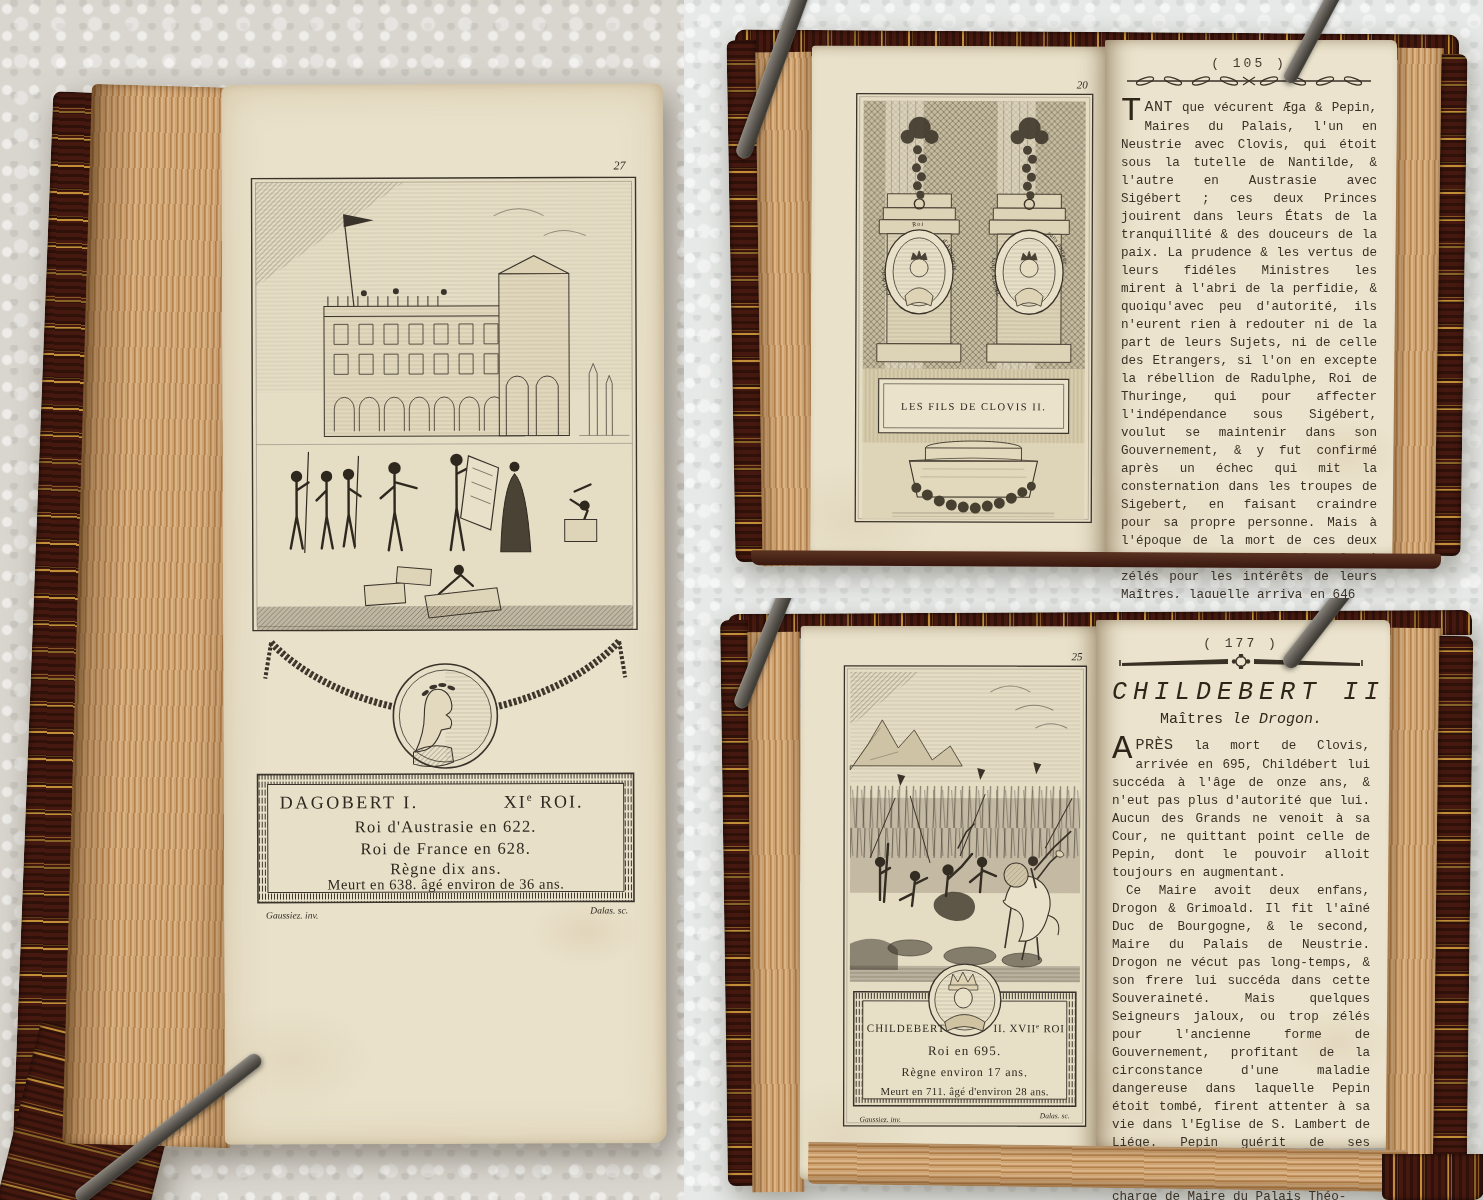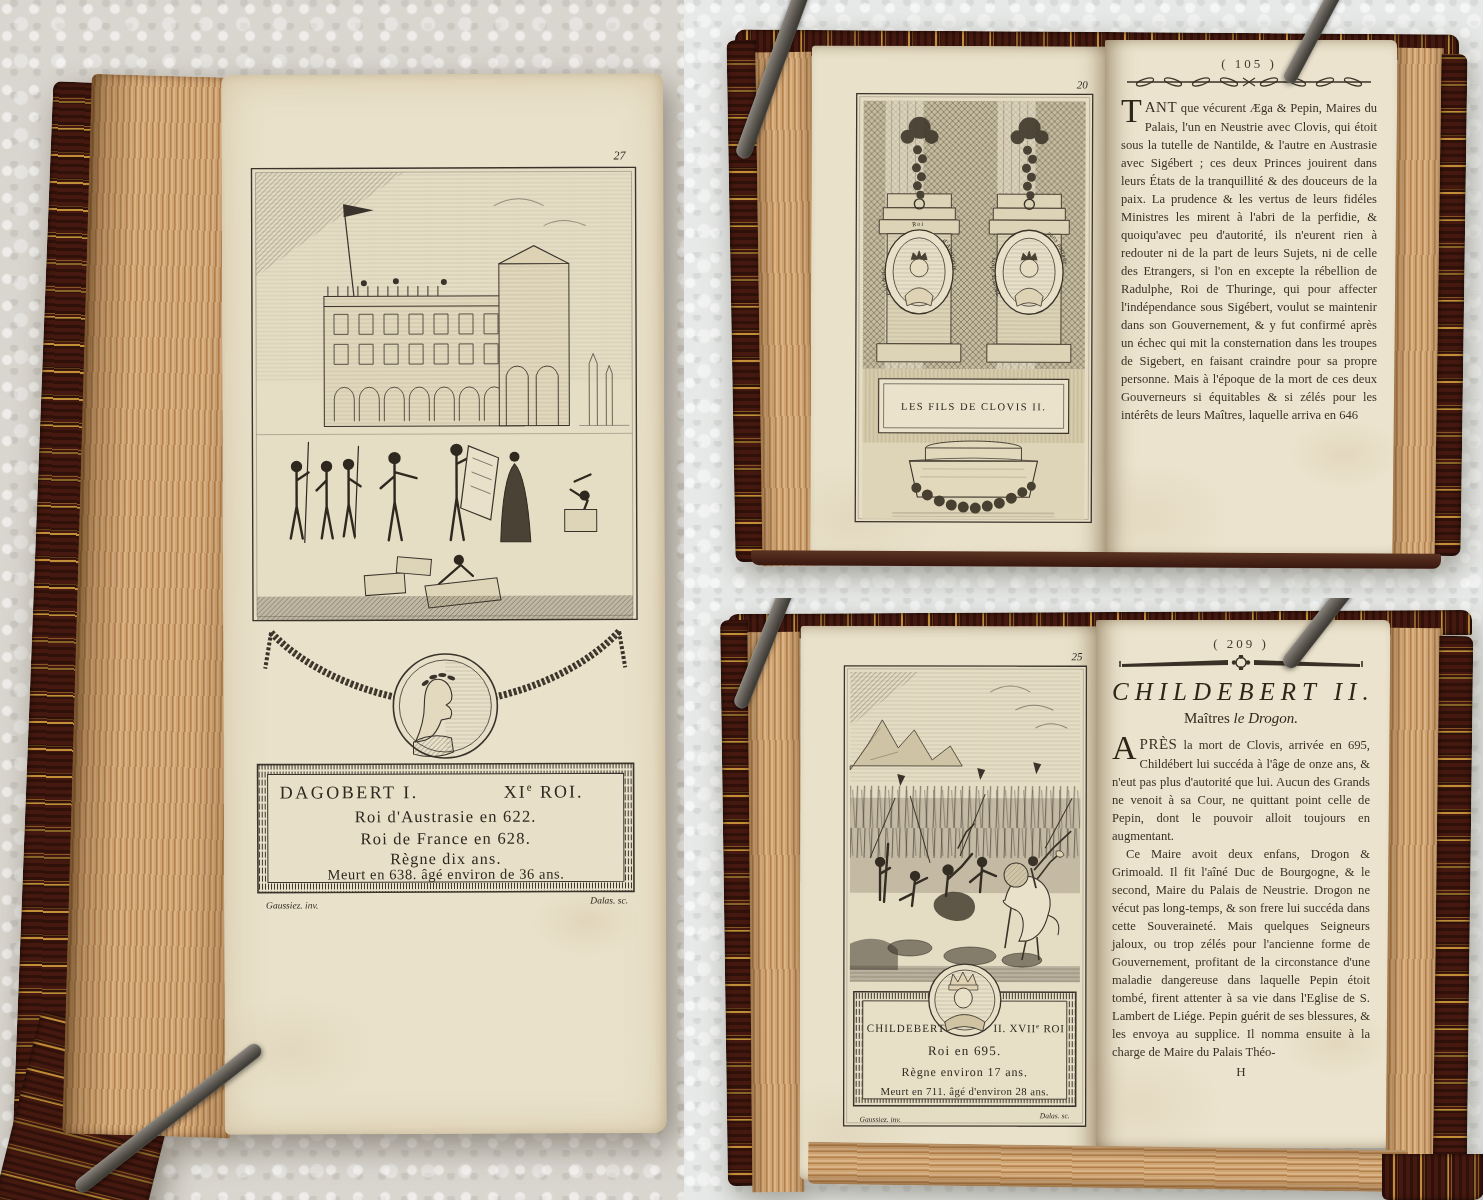--- a/index.html
+++ b/index.html
@@ -40,42 +40,42 @@
       radial-gradient(ellipse 80px 50px at 82% 80%, rgba(160,118,60,.10), transparent 70%),
       radial-gradient(ellipse 120px 80px at 15% 92%, rgba(150,110,58,.08), transparent 70%),
       #e9e1ca;}
   .gutter-r{box-shadow:inset -18px 0 22px -12px rgba(90,64,30,.55), inset 0 8px 12px -8px rgba(90,64,30,.35), inset 0 -8px 12px -8px rgba(90,64,30,.35);}
   .gutter-l{box-shadow:inset 18px 0 22px -12px rgba(90,64,30,.55), inset 0 8px 12px -8px rgba(90,64,30,.35), inset 0 -8px 12px -8px rgba(90,64,30,.35);}
   .rod{position:absolute;border-radius:9px;
     background:linear-gradient(90deg,#8a867e,#5a564f 55%,#36332e);
     box-shadow:0 2px 5px rgba(0,0,0,.45), inset 0 0 2px rgba(255,255,255,.25);}
   .rod-h{background:linear-gradient(180deg,#8a867e,#5a564f 55%,#36332e);}
   
-  .textpage-inner{position:absolute;inset:0;padding:14px 20px 0 16px;color:#3a3126;}
+  .textpage-inner{position:absolute;inset:0;padding:14px 20px 0 16px;color:#3a3126;font-family:Liberation Mono, monospace;}
   .folio{text-align:center;font-size:13px;letter-spacing:3px;color:#453b2d;margin:2px 0 3px;}
   .rulewrap{text-align:center;margin:0 0 4px;}
   .chap{font-style:italic;font-weight:normal;text-align:center;font-size:25px;
         letter-spacing:6px;margin:2px 0 8px;color:#2e2619;white-space:nowrap;}
   .subhead{text-align:center;font-size:15px;margin:-4px 0 7px;color:#33291d;}
   .bodytxt p{margin:0;text-align:justify;font-size:12.6px;line-height:1.43;}
   .bodytxt p.indent{text-indent:14px;}
   .dropcap{float:left;font-size:34px;line-height:26px;padding:1px 3px 0 0;color:#2e2619;}
   .lead{font-size:15px;letter-spacing:.5px;}
   .catchword{text-align:center;font-size:13px;margin-top:3px;}
   
   svg text{font-family:"Liberation Serif",serif;fill:#2e2820;}
   .pageno{font-style:italic;}
 </style>
 </head>
 <body>
 
 <div id="canvas">
 
   <div class="panel styro-a" style="left:0;top:0;width:684px;height:1200px;">
-    <div class="abs" style="left:25px;top:74px;width:645px;height:1070px;filter:drop-shadow(8px 12px 16px rgba(70,60,45,.5));">
+    <div class="abs" style="left:25px;top:84px;width:645px;height:1070px;filter:drop-shadow(8px 12px 16px rgba(70,60,45,.5));">
       <div class="abs leather-v" style="left:8px;top:8px;width:58px;height:1058px;transform:rotate(2.2deg);border-radius:8px;"></div>
       <div class="abs leather-v" style="left:-14px;top:950px;width:150px;height:235px;transform:rotate(14deg);border-radius:6px;"></div>
       <div class="abs fore-v" style="left:52px;top:2px;width:168px;height:1060px;transform:rotate(1.6deg);border-radius:6px 0 0 6px;box-shadow:inset 6px 0 10px rgba(60,30,5,.45);"></div>
       <div class="abs page" style="left:198px;top:0;width:442px;height:1060px;transform:rotate(-0.2deg);border-radius:10px 8px 14px 6px;box-shadow:inset 0 0 40px rgba(150,110,55,.25), inset -4px 0 10px rgba(120,85,40,.2);">
 
         <svg class="abs" style="left:22px;top:72px;" width="400" height="772" viewBox="0 0 400 772">
           <defs>
             <pattern id="d-h" width="4" height="4" patternUnits="userSpaceOnUse">
                 <path d="M0,1 H4" stroke="#5a5143" stroke-width="0.6" opacity=".55"></path>
               </pattern>
@@ -449,21 +449,21 @@
             <text x="125" y="407" font-size="13" letter-spacing="1.2" text-anchor="middle">Roi en 695.</text>
             <text x="125" y="428" font-size="12" letter-spacing="0.9" text-anchor="middle">Règne environ 17 ans.</text>
             <text x="125" y="447" font-size="10.8" letter-spacing="0.4" text-anchor="middle">Meurt en 711. âgé d'environ 28 ans.</text>
           </g>
           <text x="20" y="474" font-size="7.5" font-style="italic" fill="#4a4034">Gaussiez. inv.</text>
           <text x="230" y="470" font-size="7.5" font-style="italic" fill="#4a4034" text-anchor="end">Dalas. sc.</text>
         </svg>
       </div>
       <div class="abs page gutter-l" style="left:372px;top:14px;width:294px;height:528px;border-radius:2px 6px 8px 2px;background-color:#ebe3cd;">
         <div class="textpage-inner">
-          <div class="folio">( 209 )</div>
+          <div class="folio">( 177 )</div>
           <div class="rulewrap">
             <svg width="250" height="15" viewBox="0 0 250 15">
               <polygon points="6,9 112,5 112,10 6,12" fill="#3a3126"></polygon>
               <polygon points="138,5 244,9 244,12 138,10" fill="#3a3126"></polygon>
               <path d="M4,6 V12 M246,6 V12" stroke="#3a3126" stroke-width="1.6"></path>
               <circle cx="125" cy="7.5" r="5" fill="none" stroke="#3a3126" stroke-width="1.4"></circle>
               <circle cx="125" cy="1.5" r="2.2" fill="#3a3126"></circle>
                 <circle cx="125" cy="13.5" r="2.2" fill="#3a3126"></circle>
               <circle cx="118" cy="7.5" r="2.2" fill="#3a3126"></circle>
                 <circle cx="132" cy="7.5" r="2.2" fill="#3a3126"></circle>

